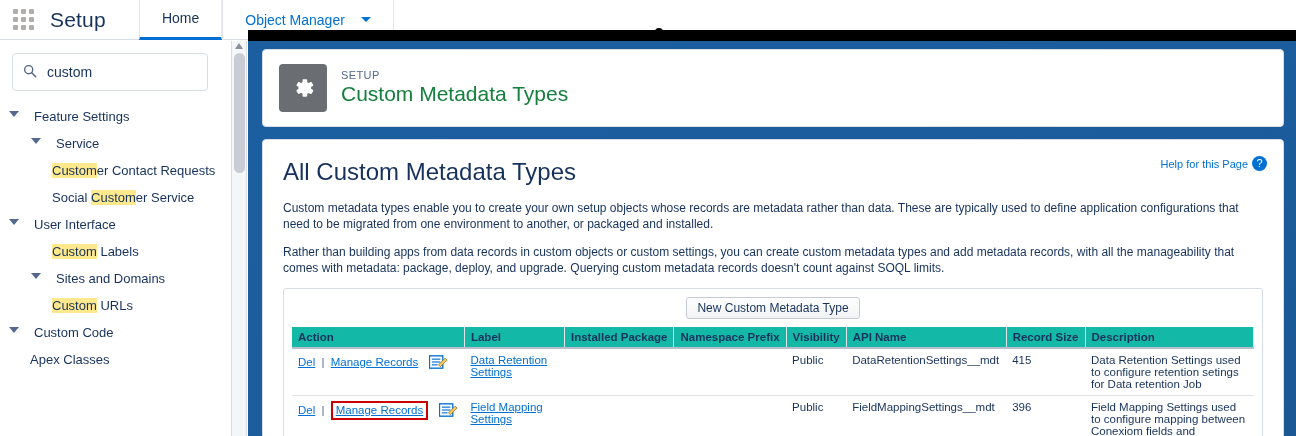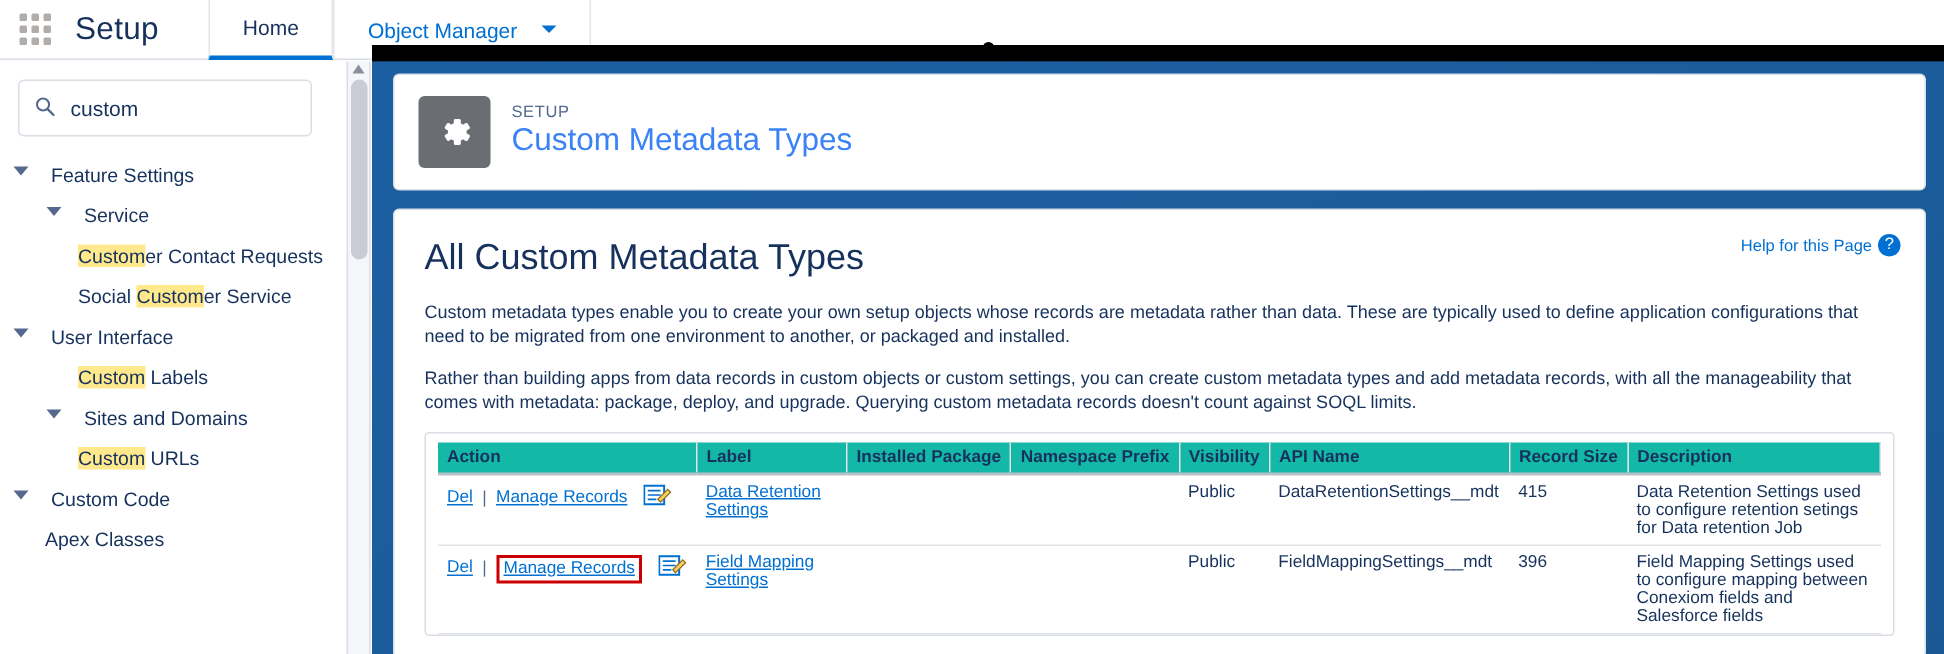--- a/index.html
+++ b/index.html
@@ -120,21 +120,21 @@
   .page-header-card { height: 78px; display: flex; align-items: center; padding: 0 16px; }
   .header-icon {
     width: 48px; height: 48px; background: #6a6d72; border-radius: 4px;
     display: flex; align-items: center; justify-content: center; flex: 0 0 48px;
   }
   .header-text { margin-left: 14px; }
   .eyebrow {
     font-size: 11px; color: #54698d; letter-spacing: .4px; text-transform: uppercase;
   }
   .page-title {
-    font-size: 21px; color: #3b82f6; line-height: 26px; margin-top: 0;
+    font-size: 21px; color: #15803d; line-height: 26px; margin-top: 0;
   }
 
   .content-card {
     position: absolute; left: 14px; top: 98px; width: 1022px; height: 300px;
     background: #fff; border: 1px solid #d8dde6; border-radius: 4px;
     padding: 14px 20px 0 20px;
   }
   .section-title { font-size: 24px; color: #16325c; font-weight: normal; margin: 4px 0 14px 0; }
   .help-link {
     position: absolute; right: 16px; top: 16px; font-size: 11px; color: #0070d2;
@@ -313,20 +313,23 @@
         <span>Help for this Page</span>
         <span class="help-badge">?</span>
       </div>
 
       <div class="section-title">All Custom Metadata Types</div>
 
       <div class="para">Custom metadata types enable you to create your own setup objects whose records are metadata rather than data. These are typically used to define application configurations that need to be migrated from one environment to another, or packaged and installed.</div>
       <div class="para">Rather than building apps from data records in custom objects or custom settings, you can create custom metadata types and add metadata records, with all the manageability that comes with metadata: package, deploy, and upgrade. Querying custom metadata records doesn't count against SOQL limits.</div>
 
       <div class="table-wrap">
+        <div class="new-btn-row">
+          <span class="new-btn">New Custom Metadata Type</span>
+        </div>
 
         <table class="mdt">
           <thead>
             <tr>
               <th class="col-action">Action</th>
               <th class="col-label">Label</th>
               <th class="col-ip">Installed Package</th>
               <th class="col-ns">Namespace Prefix</th>
               <th class="col-vis">Visibility</th>
               <th class="col-api">API Name</th>

